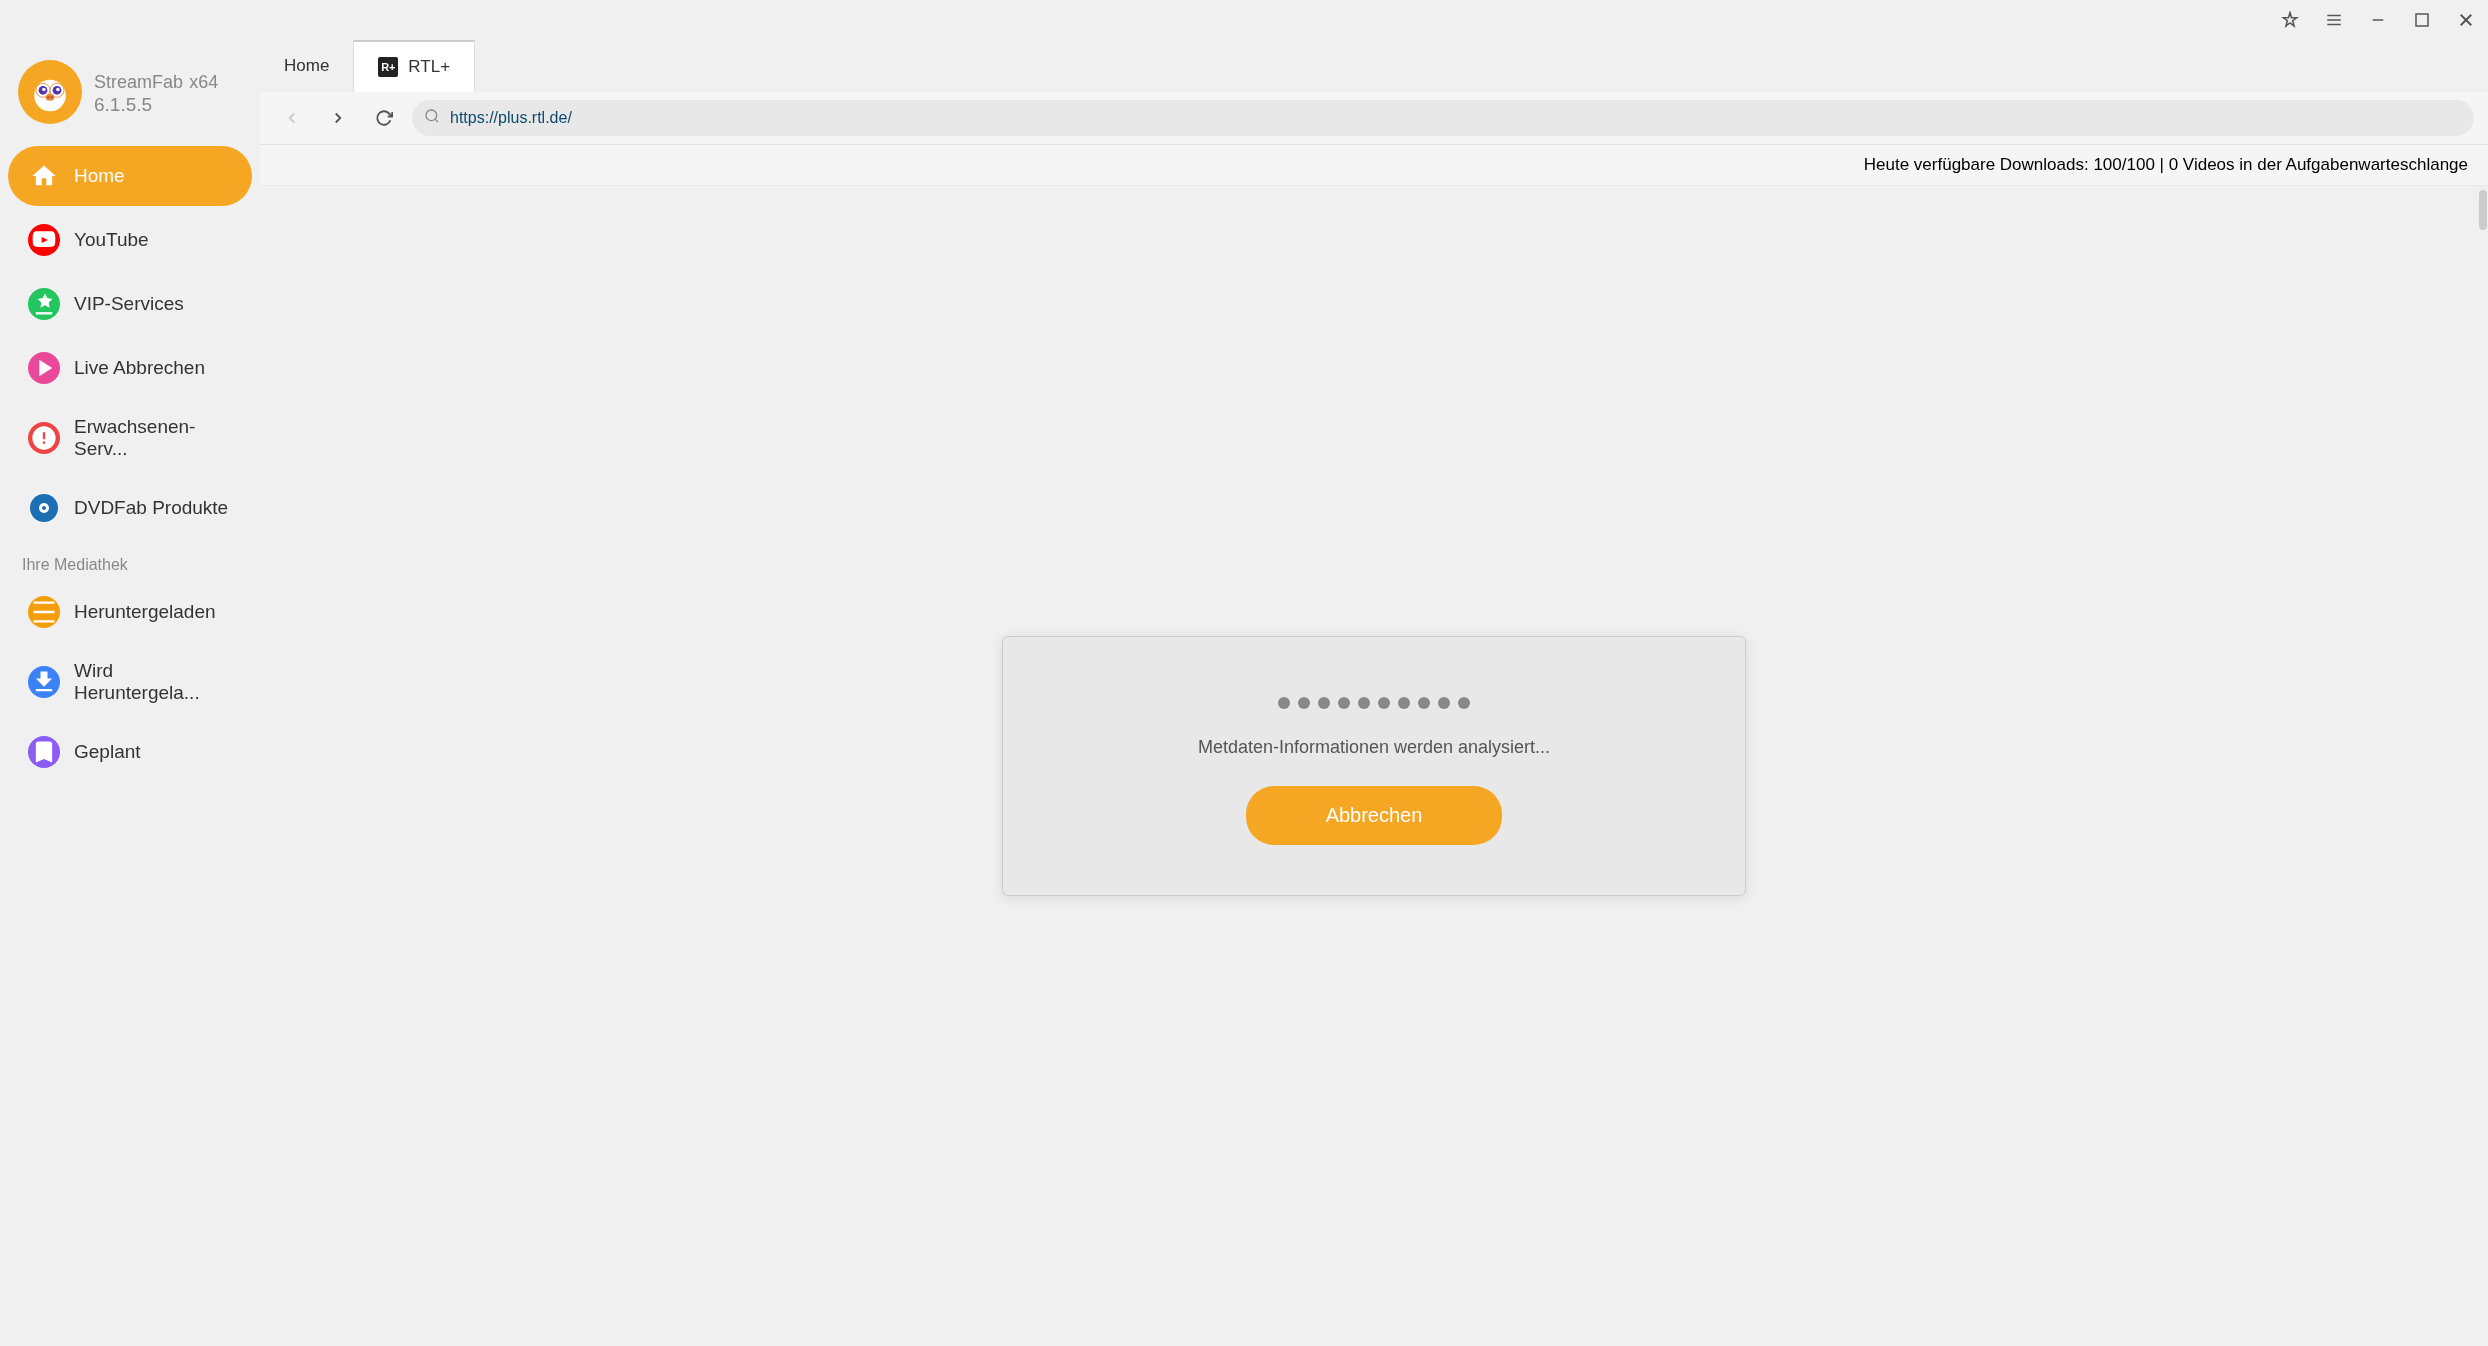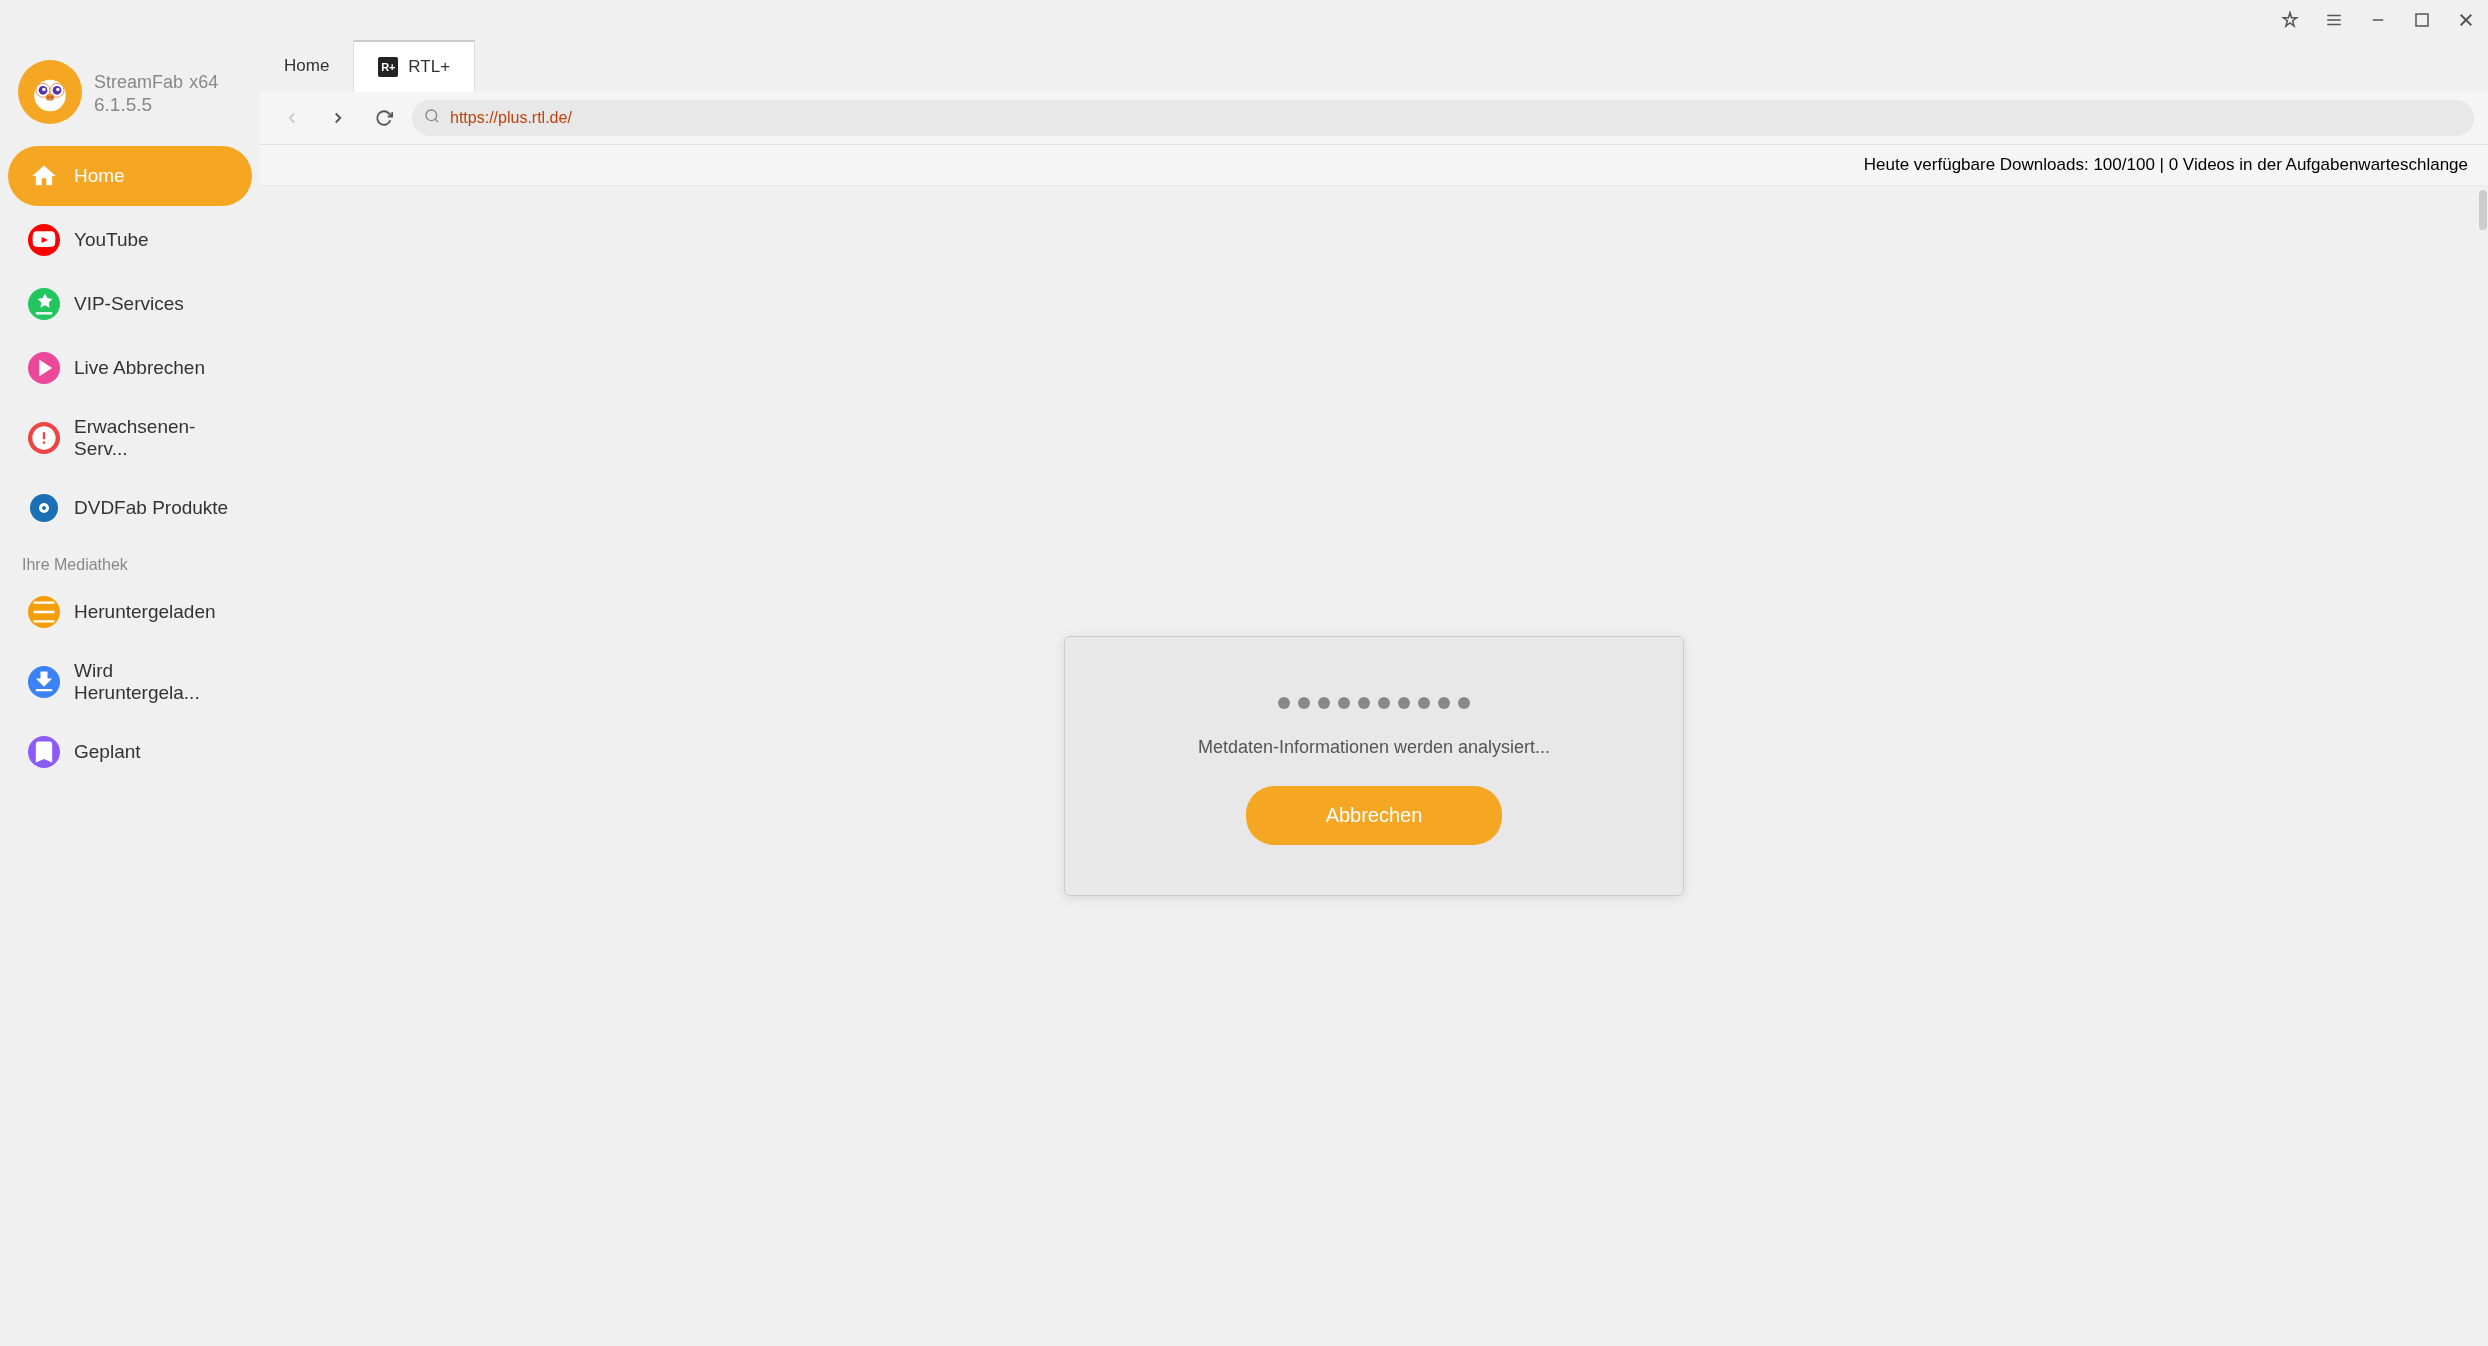--- a/index.html
+++ b/index.html
@@ -231,21 +231,21 @@
     }
     .address-text {
       flex: 1;
       height: 36px;
       background: #e8e8e8;
       border-radius: 18px;
       display: flex;
       align-items: center;
       padding: 0 16px 0 38px;
       font-size: 16px;
-      color: #c2410c;
+      color: #0c4a6e;
     }
 
     
     .status-bar {
       background: #f5f5f5;
       border-bottom: 1px solid #e8e8e8;
       padding: 10px 20px;
       font-size: 17px;
       color: #000000;
       text-align: right;
@@ -267,21 +267,21 @@
       position: absolute;
       inset: 0;
       display: flex;
       align-items: center;
       justify-content: center;
     }
     .modal {
       background: #e8e8e8;
       border: 1px solid #ccc;
       border-radius: 6px;
-      width: 620px;
+      width: 744px;
       padding: 60px 40px 50px 40px;
       display: flex;
       flex-direction: column;
       align-items: center;
       gap: 28px;
       box-shadow: 0 2px 12px rgba(0,0,0,0.1);
     }
     .loading-dots {
       display: flex;
       gap: 8px;

